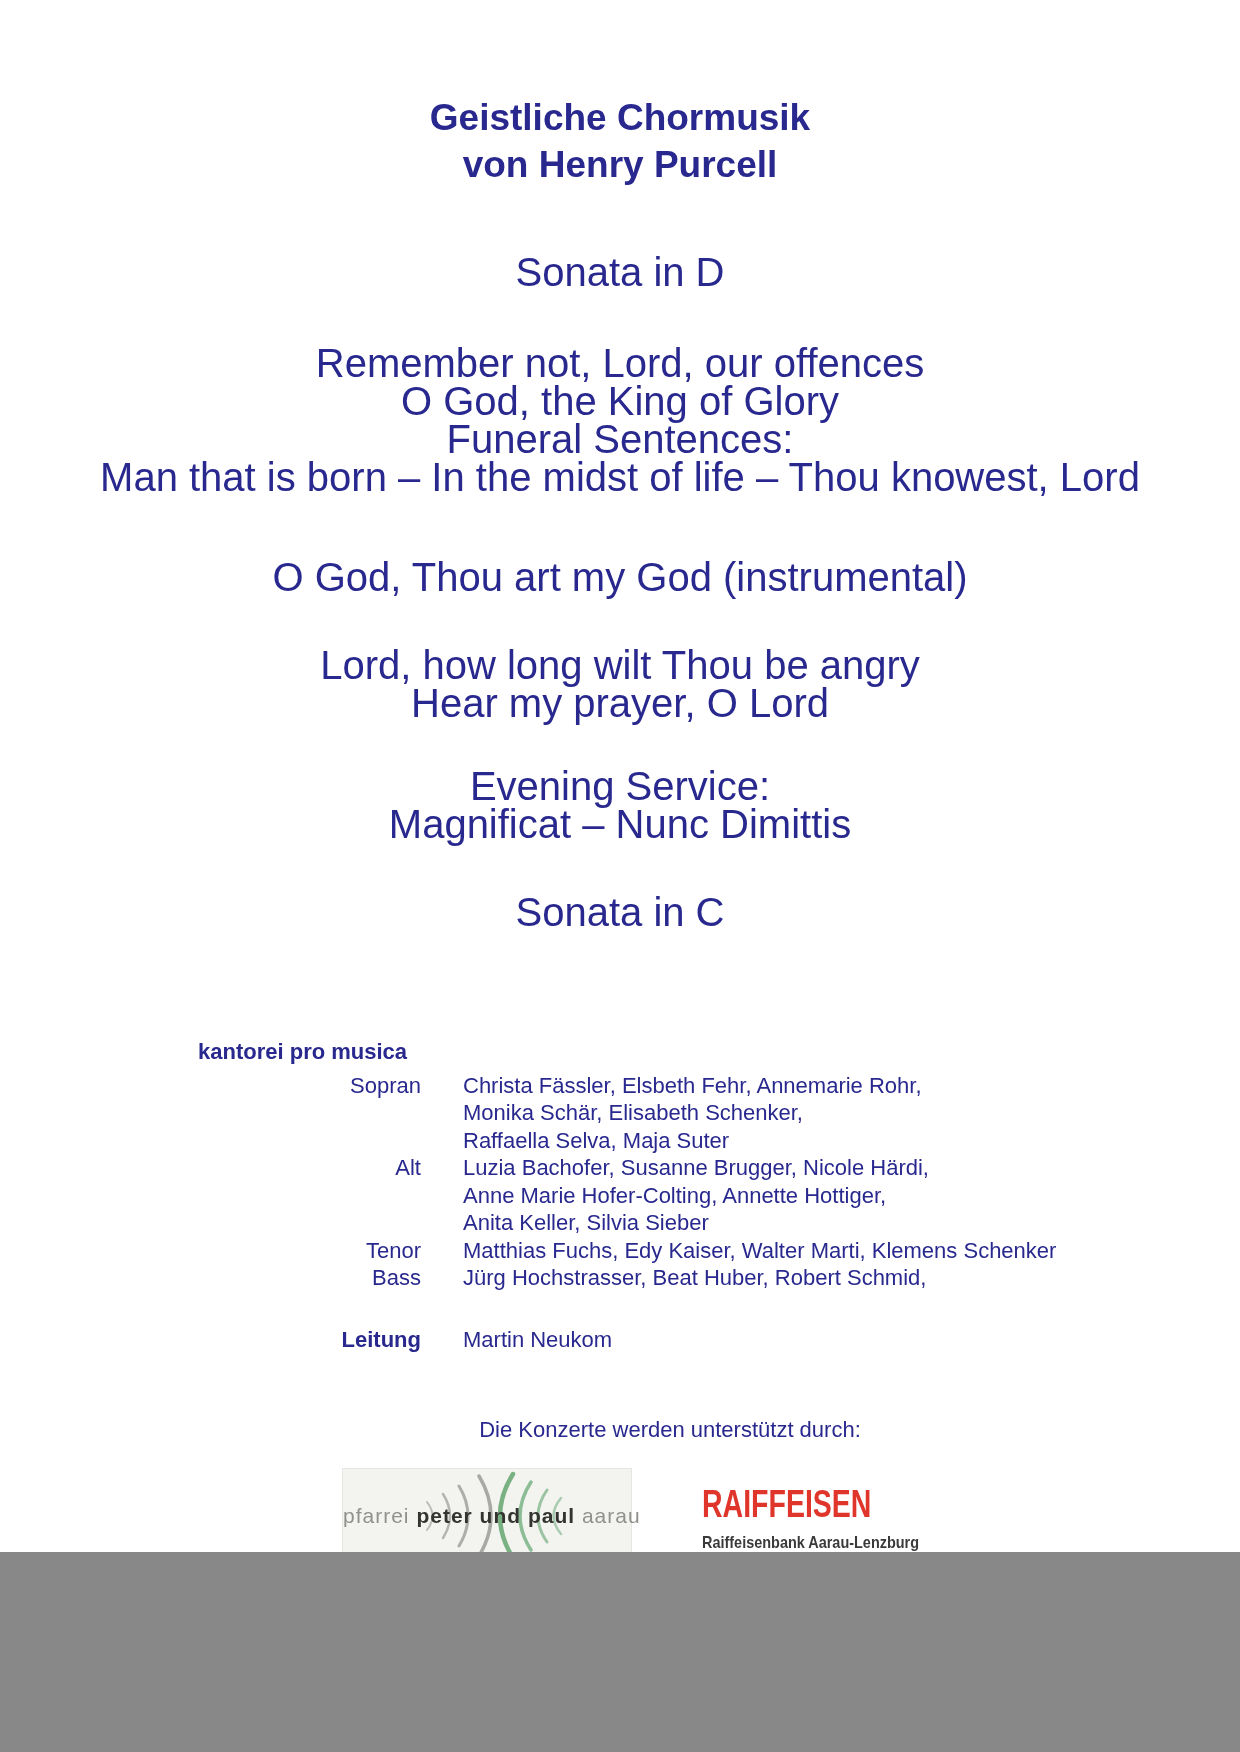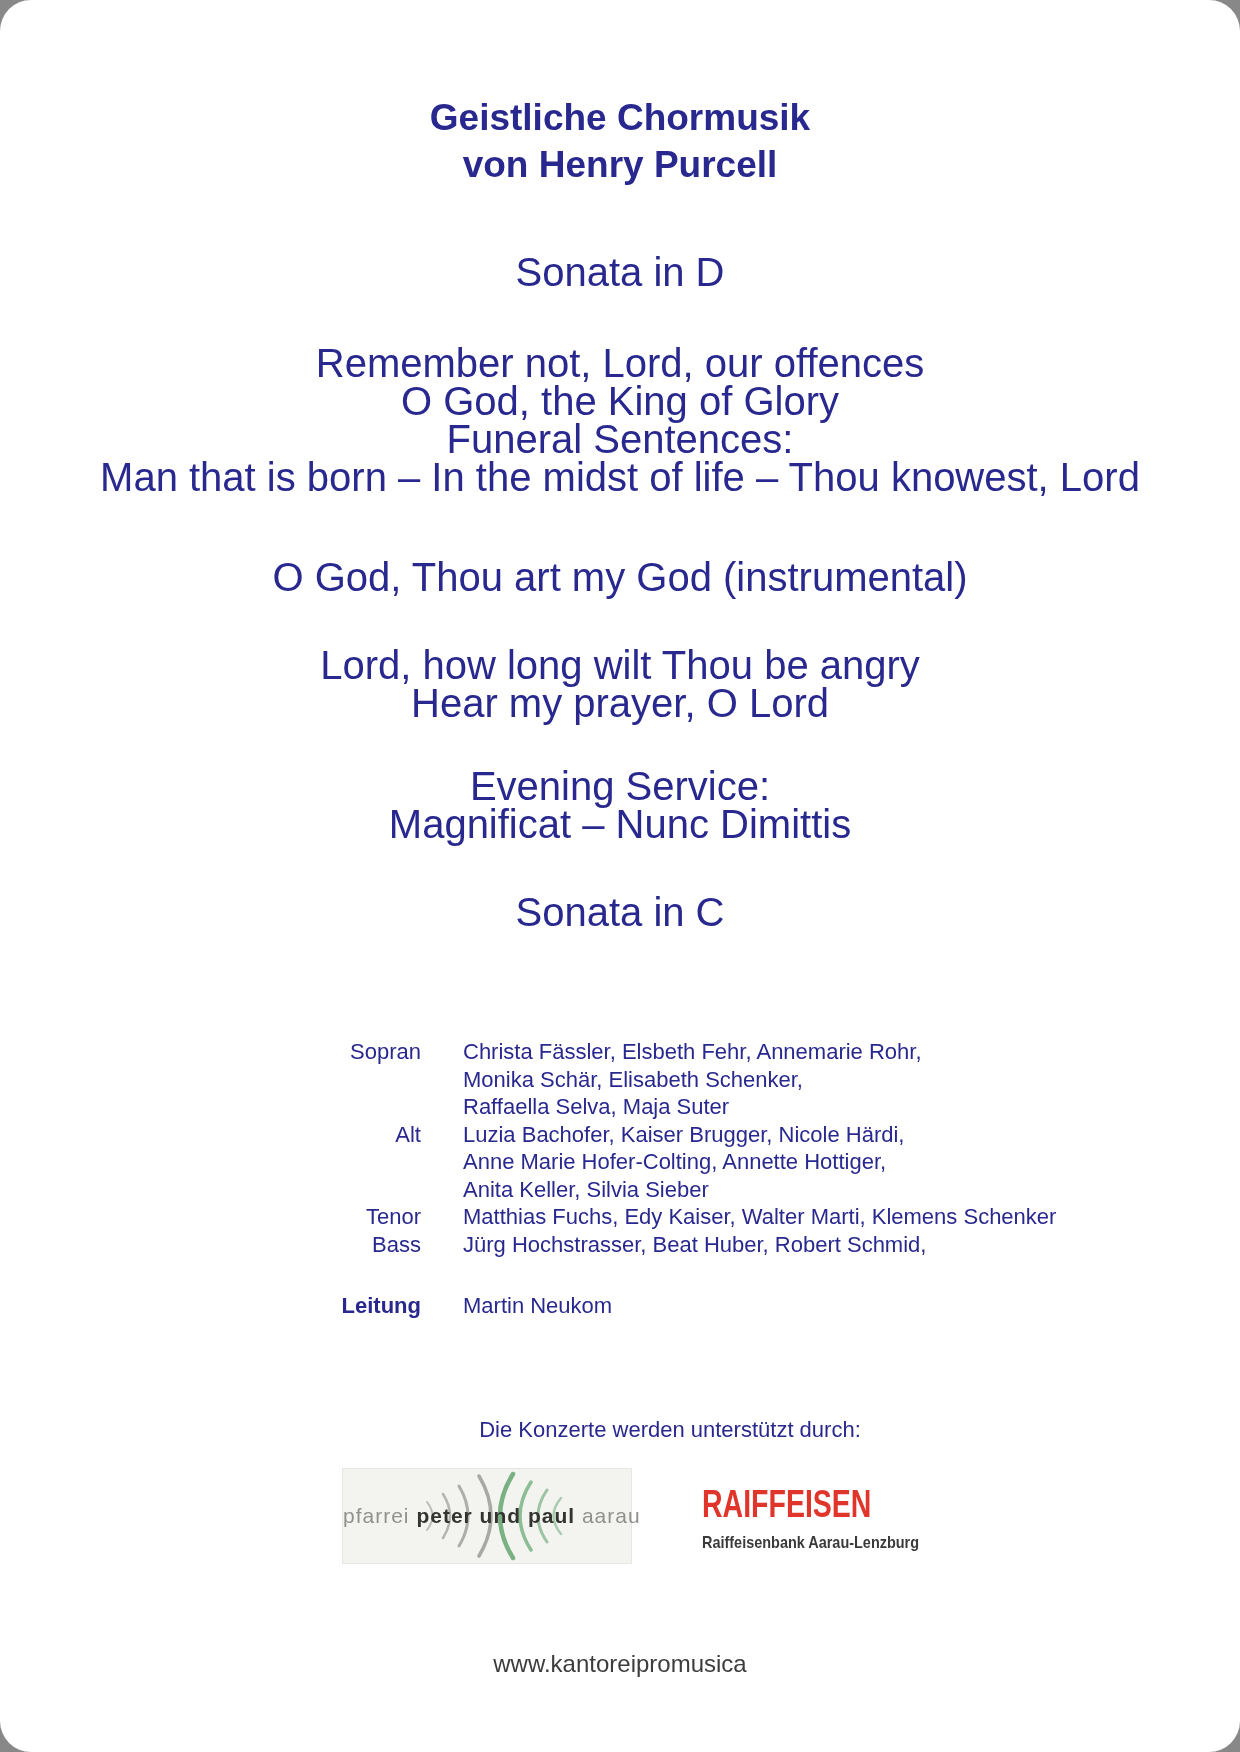--- a/index.html
+++ b/index.html
@@ -1,24 +1,23 @@
 <!DOCTYPE html>
 <html><head>
 <meta charset="utf-8">
 <style>
   html,body{margin:0;padding:0;background:#888;}
   #page{
     position:relative;
-    width:1240px;height:1752px;
+    width:1240px;height:1552px;
     margin:0 auto;
     background:#ffffff;
     font-family:"Liberation Sans", sans-serif;
     color:#28288f;
     overflow:hidden;
-    border-radius:31px;
   }
   
   #title{
     position:absolute; top:94px; left:0; width:1240px;
     text-align:center; font-weight:bold; font-size:37px; line-height:47px;
     color:#28288f;
   }
   #program{
     position:absolute; top:253px; left:0; width:1240px;
     text-align:center; font-size:40px; line-height:38px; color:#28288f;
@@ -110,30 +109,31 @@
     <div class="program-group pg6">
       <div>Evening Service:</div>
       <div>Magnificat – Nunc Dimittis</div>
     </div>
     <div class="program-group pg5">
       <div>Sonata in C</div>
     </div>
   </div>
 
   <div id="choir">
+    <div class="choir-header">kantorei pro musica</div>
     <div class="choir-grid">
       <div class="voice-label">Sopran</div>
       <div class="voice-lines">
         <div>Christa Fässler, Elsbeth Fehr, Annemarie Rohr,</div>
         <div>Monika Schär, Elisabeth Schenker,</div>
         <div>Raffaella Selva, Maja Suter</div>
       </div>
       <div class="voice-label">Alt</div>
       <div class="voice-lines">
-        <div>Luzia Bachofer, Kaiser Brugger, Nicole Härdi,</div>
+        <div>Luzia Bachofer, Susanne Brugger, Nicole Härdi,</div>
         <div>Anne Marie Hofer-Colting, Annette Hottiger,</div>
         <div>Anita Keller, Silvia Sieber</div>
       </div>
       <div class="voice-label">Tenor</div>
       <div class="voice-lines">
         <div>Matthias Fuchs, Edy Kaiser, Walter Marti, Klemens Schenker</div>
       </div>
       <div class="voice-label">Bass</div>
       <div class="voice-lines">
         <div>Jürg Hochstrasser, Beat Huber, Robert Schmid,</div>

